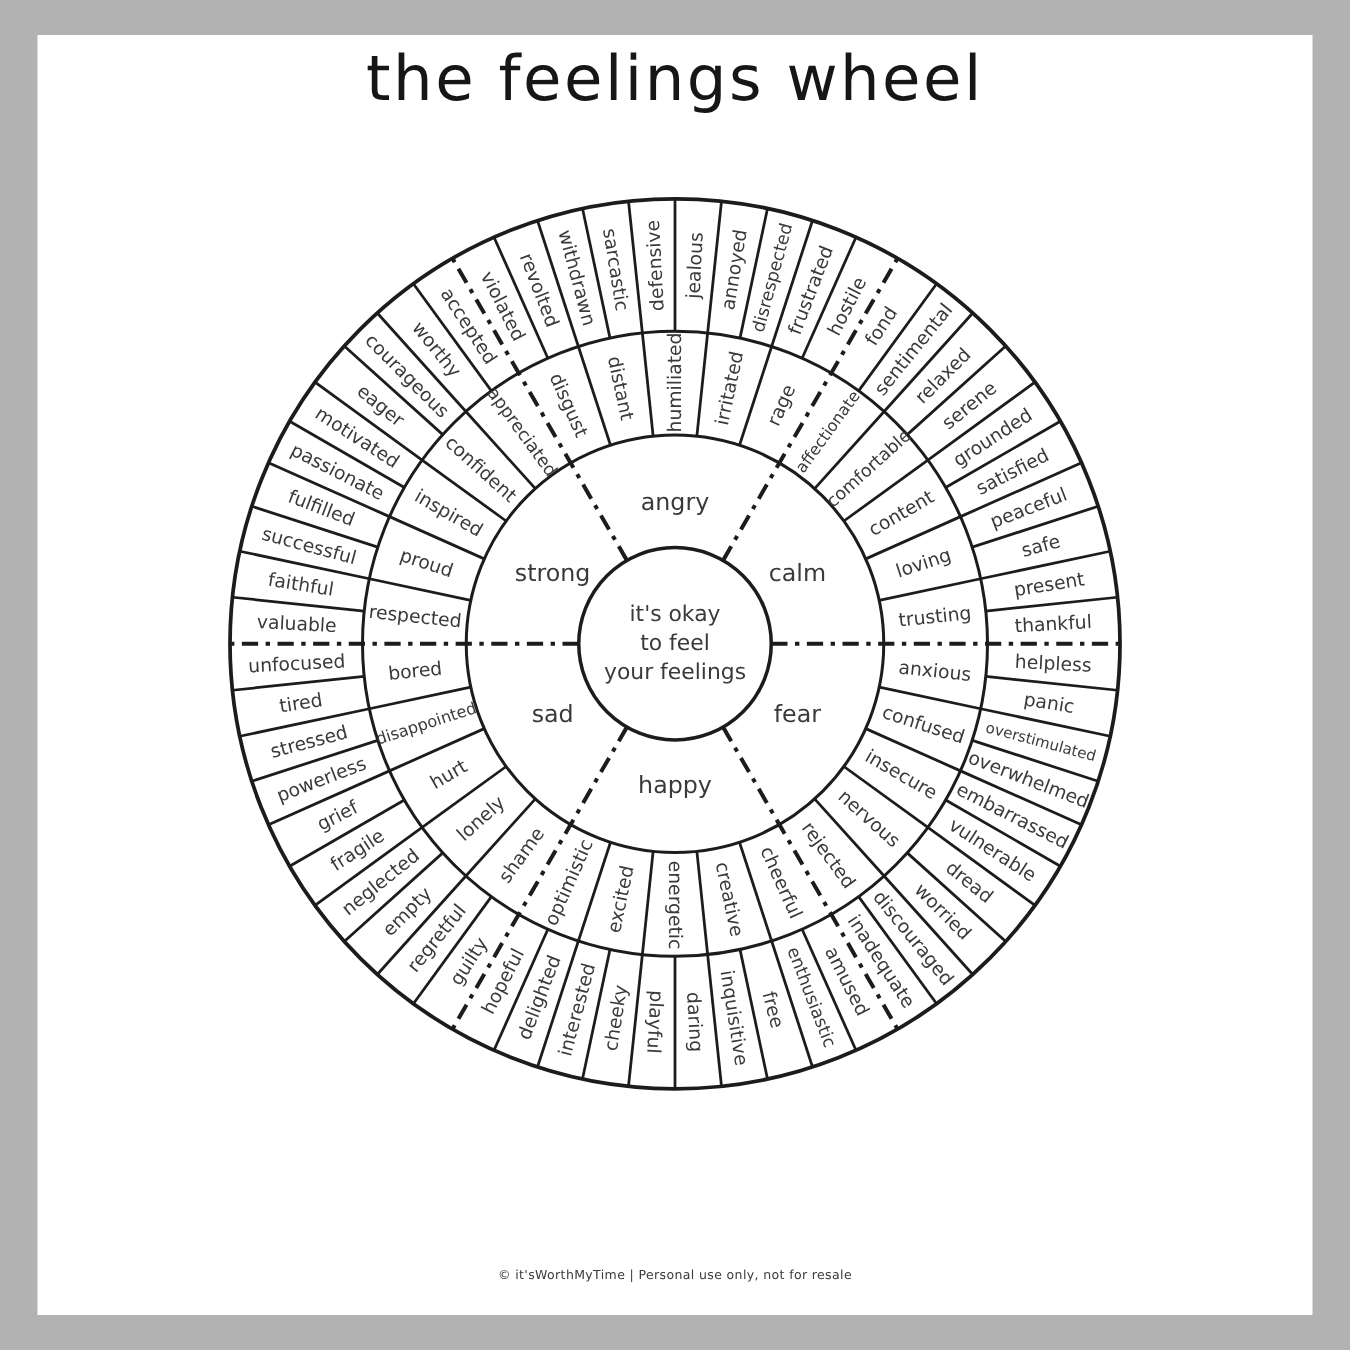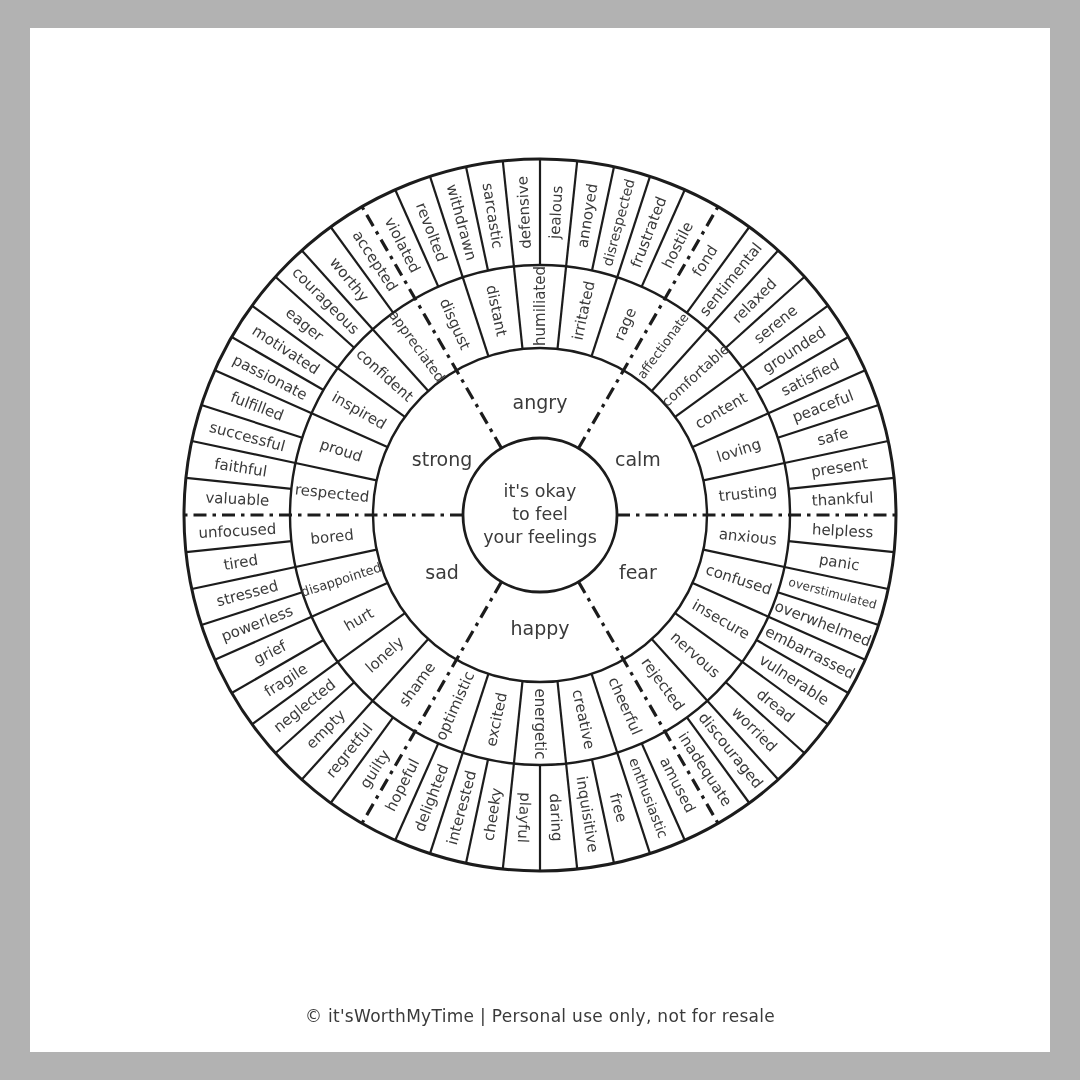--- a/index.html
+++ b/index.html
@@ -21,36 +21,37 @@
     font-family: "DejaVu Sans", sans-serif;
     font-size: 50px;
     letter-spacing: 2px;
     color: #161616;
   }
   .footer {
     position: absolute;
     bottom: 26px; left: 0; width: 100%;
     text-align: center;
     font-family: "DejaVu Sans", sans-serif;
-    font-size: 17px;
+    font-size: 10px;
     letter-spacing: 0.3px;
     color: #3a3a3a;
   }
   svg.wheel {
     position: absolute;
     left: 0; top: 0;
   }
   svg.wheel text {
     font-family: "DejaVu Sans", sans-serif;
   }
 </style>
 </head>
 <body>
 
 <div class="page">
+  <div class="title">the feelings wheel</div>
   <div class="footer">© it'sWorthMyTime | Personal use only, not for resale</div>
 </div>
 
 <svg class="wheel" id="wheel" width="1080" height="1080" viewBox="0 0 1080 1080">
     <circle cx="540" cy="515" r="356" fill="none" stroke="#1c1c1c" stroke-width="3"></circle>
     <circle cx="540" cy="515" r="250" fill="none" stroke="#1c1c1c" stroke-width="2.4"></circle>
     <circle cx="540" cy="515" r="167" fill="none" stroke="#1c1c1c" stroke-width="2.4"></circle>
     <circle cx="540" cy="515" r="77" fill="none" stroke="#1c1c1c" stroke-width="2.8"></circle>
     <line x1="501.5" y1="448.3" x2="362.0" y2="206.7" stroke="#1c1c1c" stroke-width="3.2" stroke-linecap="butt" stroke-dasharray="13 6 3.5 6"></line>
     <text transform="translate(540.0 402.0) rotate(0.0)" text-anchor="middle" dominant-baseline="central" fill="#3a3a3a" font-size="19.0">angry</text>

